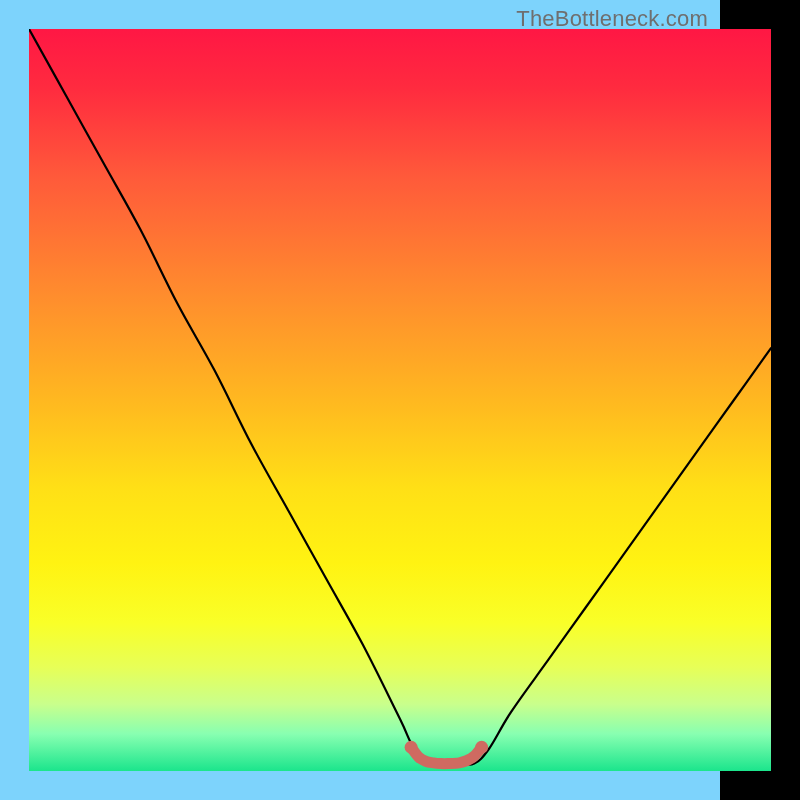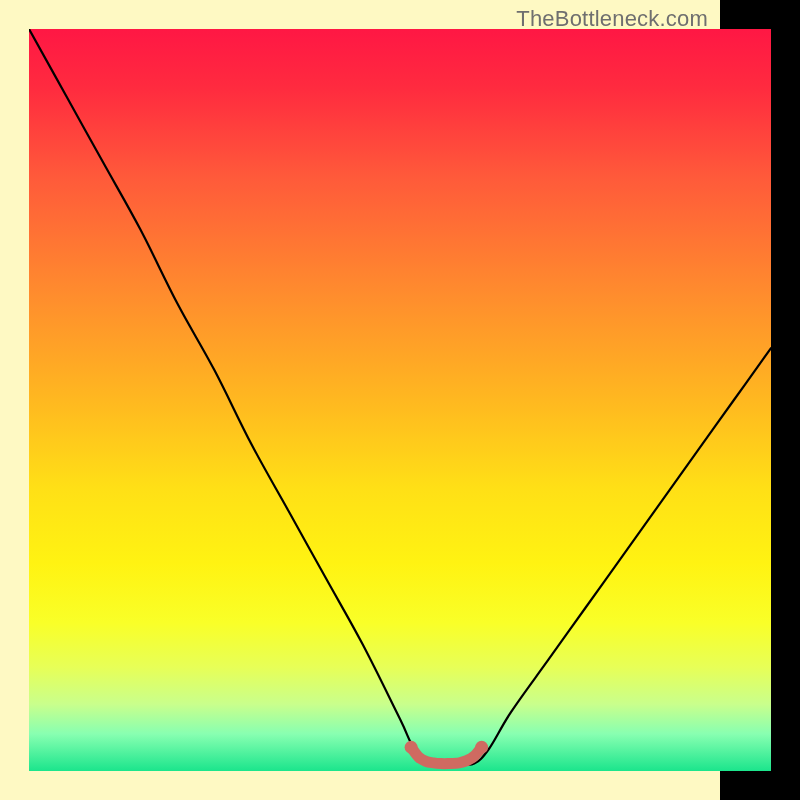--- a/index.html
+++ b/index.html
@@ -8,21 +8,21 @@
     width: 800px;
     height: 800px;
     background: #000;
     font-family: Arial, Helvetica, sans-serif;
     overflow: hidden;
   }
   .frame {
     position: relative;
     width: 720px;
     height: 800px;
-    background: #fef9c3;
+    background: #7dd3fc;
   }
   .attribution {
     position: absolute;
     top: 6px;
     right: 12px;
     color: #6f6f6f;
     font-size: 22px;
     letter-spacing: 0.2px;
     font-weight: 400;
     z-index: 10;

